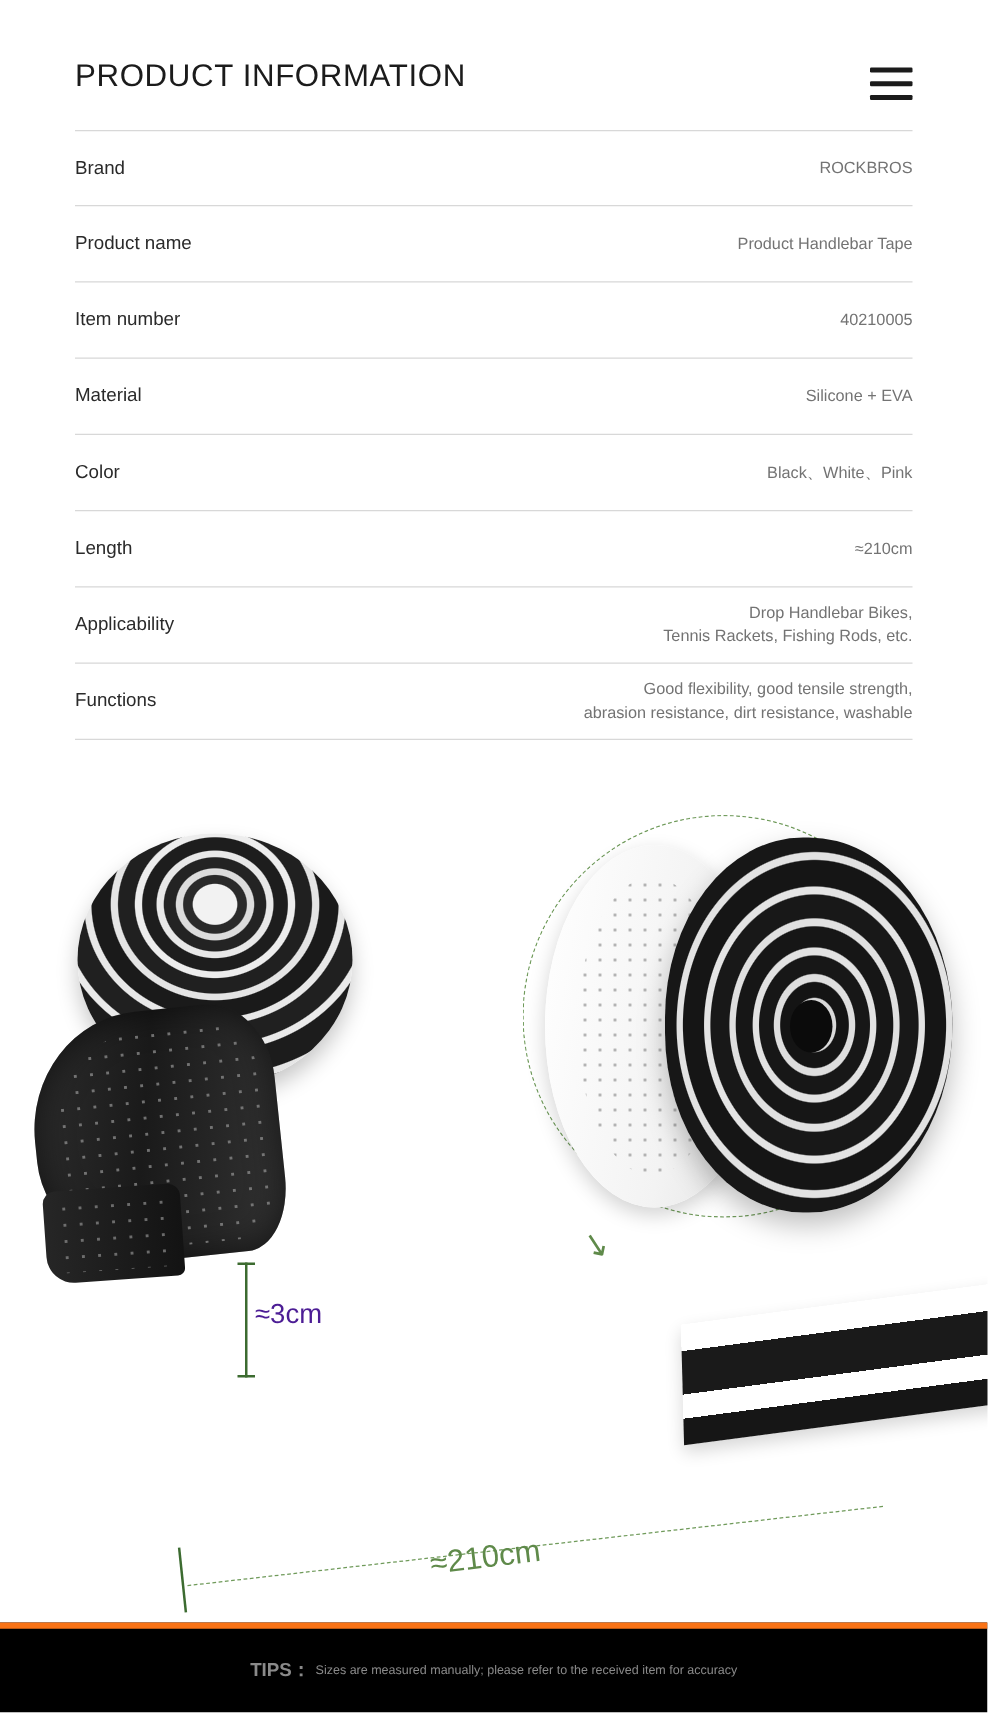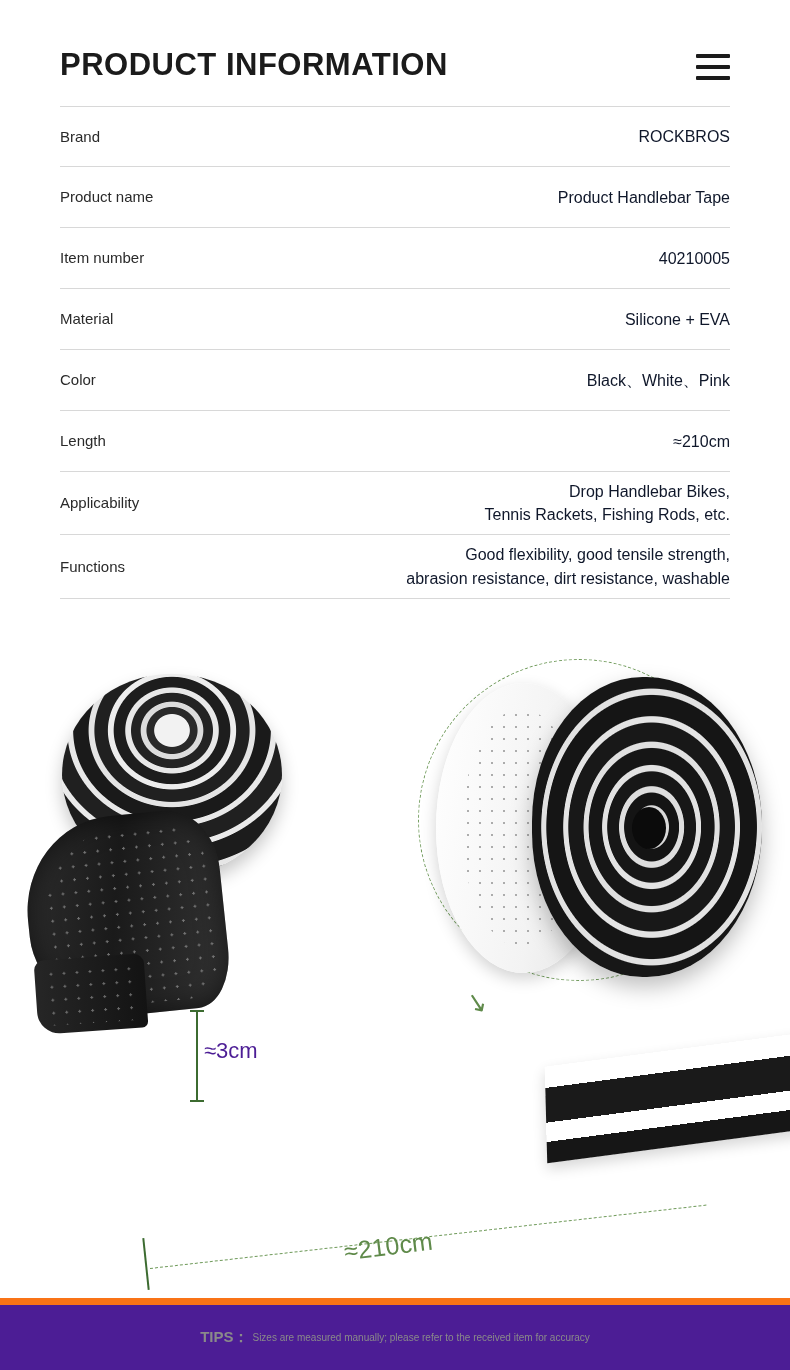--- a/index.html
+++ b/index.html
@@ -17,22 +17,22 @@
 
   
   .header {
     position: relative;
     padding: 48px 60px 0 60px;
     display: flex;
     align-items: flex-start;
     justify-content: space-between;
   }
   .title {
-    font-size: 31px;
-    font-weight: bold;
+    font-size: 25px;
+    font-weight: normal;
     letter-spacing: 0.5px;
     color: #1b1b1b;
     line-height: 1.1;
   }
   .menu-icon {
     width: 34px; height: 26px;
     display: flex;
     flex-direction: column;
     justify-content: space-between;
     margin-top: 6px;
@@ -61,22 +61,22 @@
   }
   .spec-row:first-child { border-top: 1px solid #d8d8d8; }
   .spec-label {
     font-size: 15px;
     color: #2a2a2a;
     flex: 0 0 auto;
     padding-right: 16px;
     line-height: 1.45;
   }
   .spec-value {
-    font-size: 16px;
-    color: #0f172a;
+    font-size: 13px;
+    color: #737373;
     text-align: right;
     flex: 1 1 auto;
     line-height: 1.45;
     white-space: pre-line;
   }
 
   
   .gallery {
     position: relative;
     margin-top: 56px;
@@ -247,25 +247,25 @@
     font-size: 25px;
     color: #5f8a4a;
     transform: rotate(-7deg);
   }
 
   
   .tips {
     position: absolute;
     left: 0; right: 0; bottom: 0;
     height: 72px;
-    border-top: 7px solid #f97316;
+    border-top: 5px solid #f97316;
     display: flex;
     align-items: center;
     justify-content: center;
-    background: #4c1d95;
+    background: #000000;
   }
   .tips-label {
     font-size: 15px;
     font-weight: bold;
     color: #8a8a8a;
     margin-right: 4px;
   }
   .tips-text {
     font-size: 10px;
     color: #8a8a8a;

